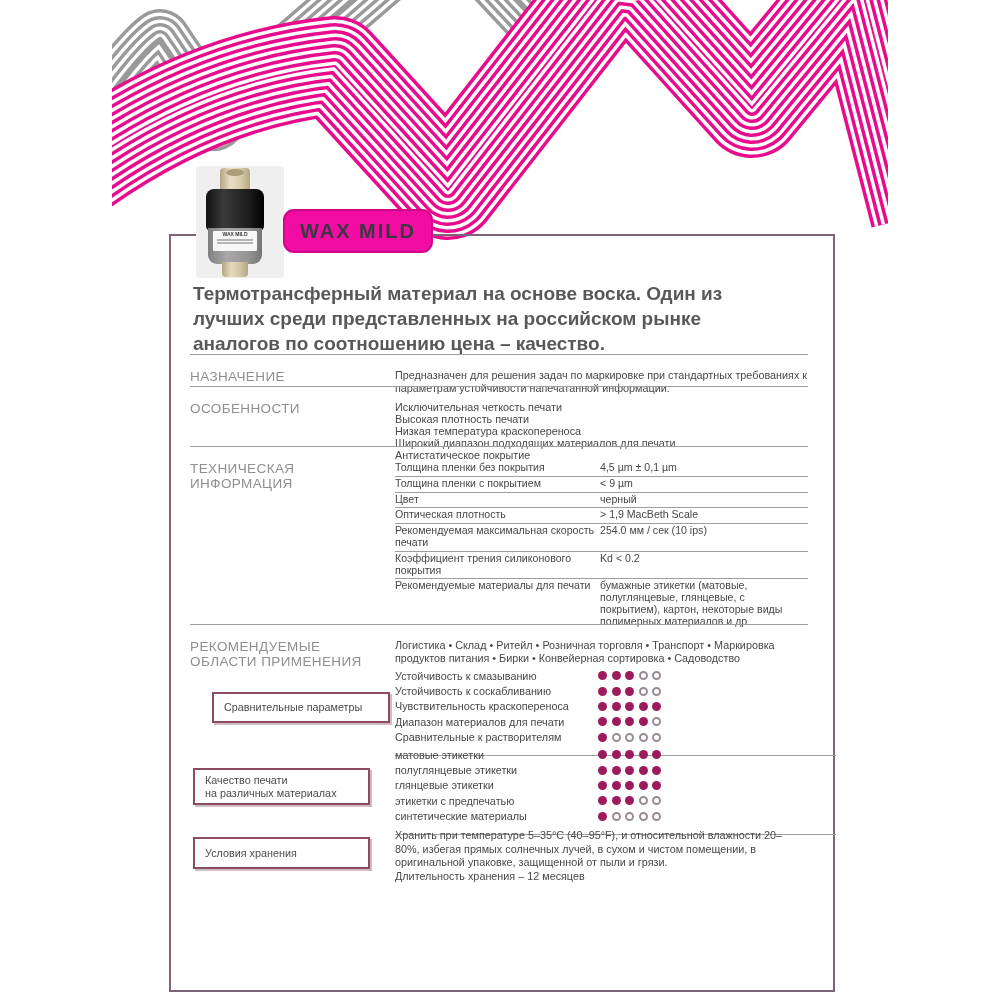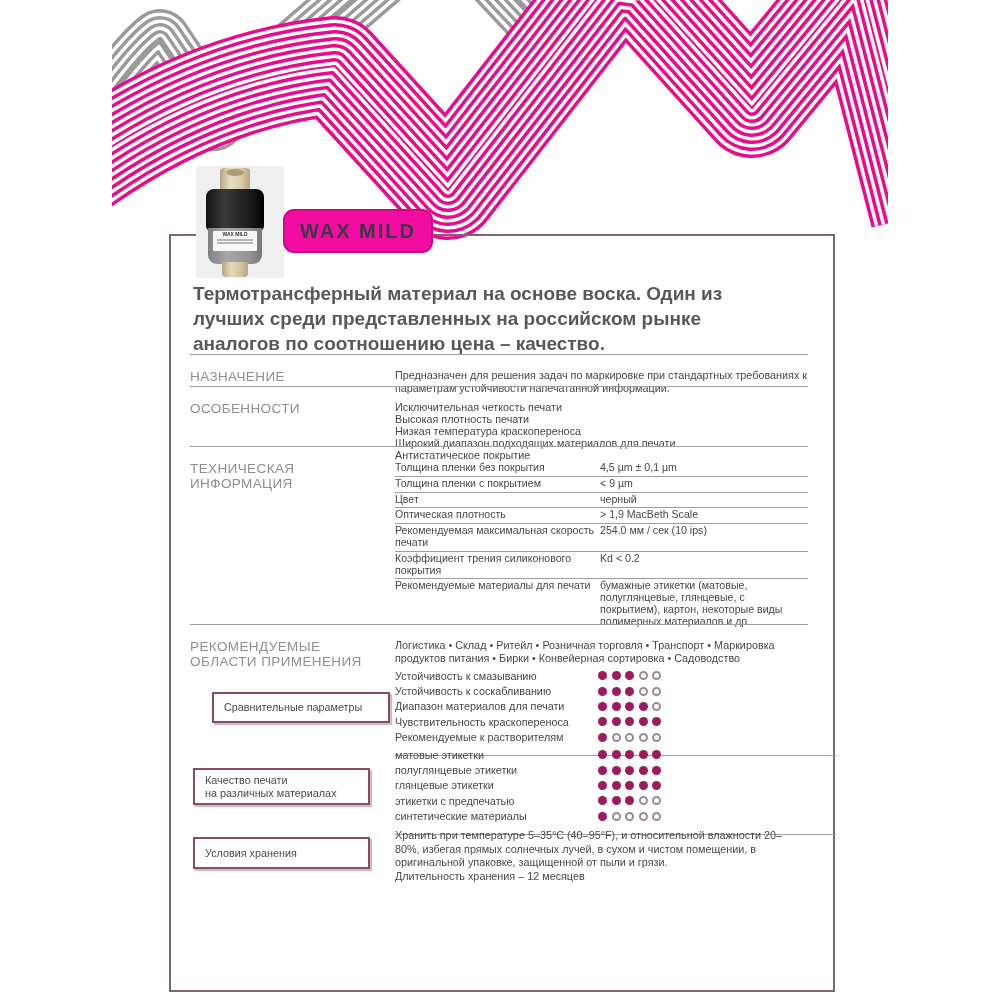--- a/index.html
+++ b/index.html
@@ -195,41 +195,41 @@
       <span>Устойчивость к соскабливанию</span>
       <span class="rdots">
           <span class="dot filled"></span>
           <span class="dot filled"></span>
           <span class="dot filled"></span>
           <span class="dot"></span>
           <span class="dot"></span>
         </span>
     </div>
     <div class="rrow">
+      <span>Чувствительность краскопереноса</span>
+      <span class="rdots">
+          <span class="dot filled"></span>
+          <span class="dot filled"></span>
+          <span class="dot filled"></span>
+          <span class="dot filled"></span>
+          <span class="dot filled"></span>
+        </span>
+    </div>
+    <div class="rrow">
       <span>Диапазон материалов для печати</span>
       <span class="rdots">
           <span class="dot filled"></span>
           <span class="dot filled"></span>
           <span class="dot filled"></span>
           <span class="dot filled"></span>
           <span class="dot"></span>
         </span>
     </div>
     <div class="rrow">
-      <span>Чувствительность краскопереноса</span>
-      <span class="rdots">
-          <span class="dot filled"></span>
-          <span class="dot filled"></span>
-          <span class="dot filled"></span>
-          <span class="dot filled"></span>
-          <span class="dot filled"></span>
-        </span>
-    </div>
-    <div class="rrow">
-      <span>Рекомендуемые к растворителям</span>
+      <span>Сравнительные к растворителям</span>
       <span class="rdots">
           <span class="dot filled"></span>
           <span class="dot"></span>
           <span class="dot"></span>
           <span class="dot"></span>
           <span class="dot"></span>
         </span>
     </div>
   </div>
 

